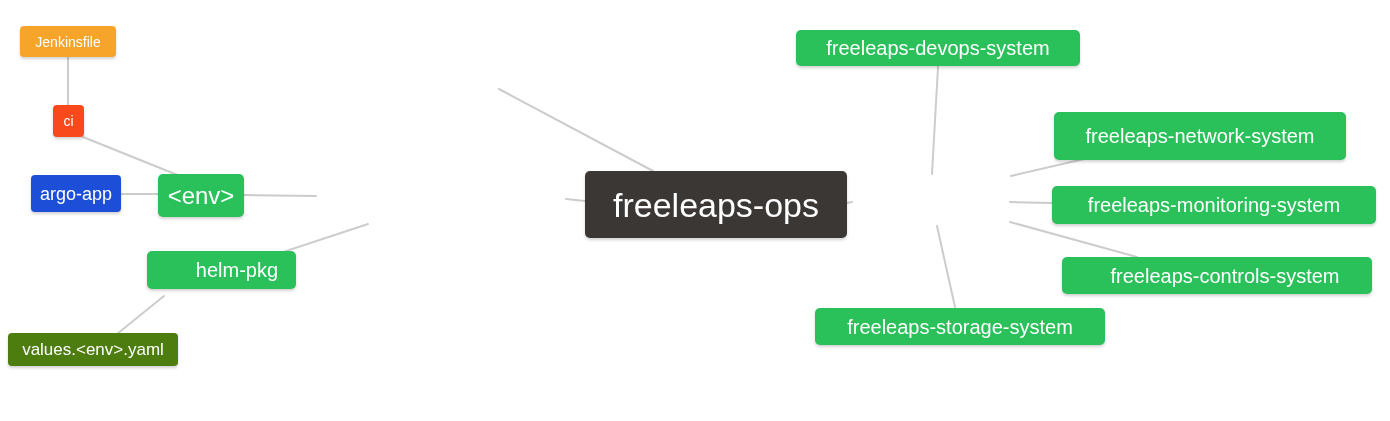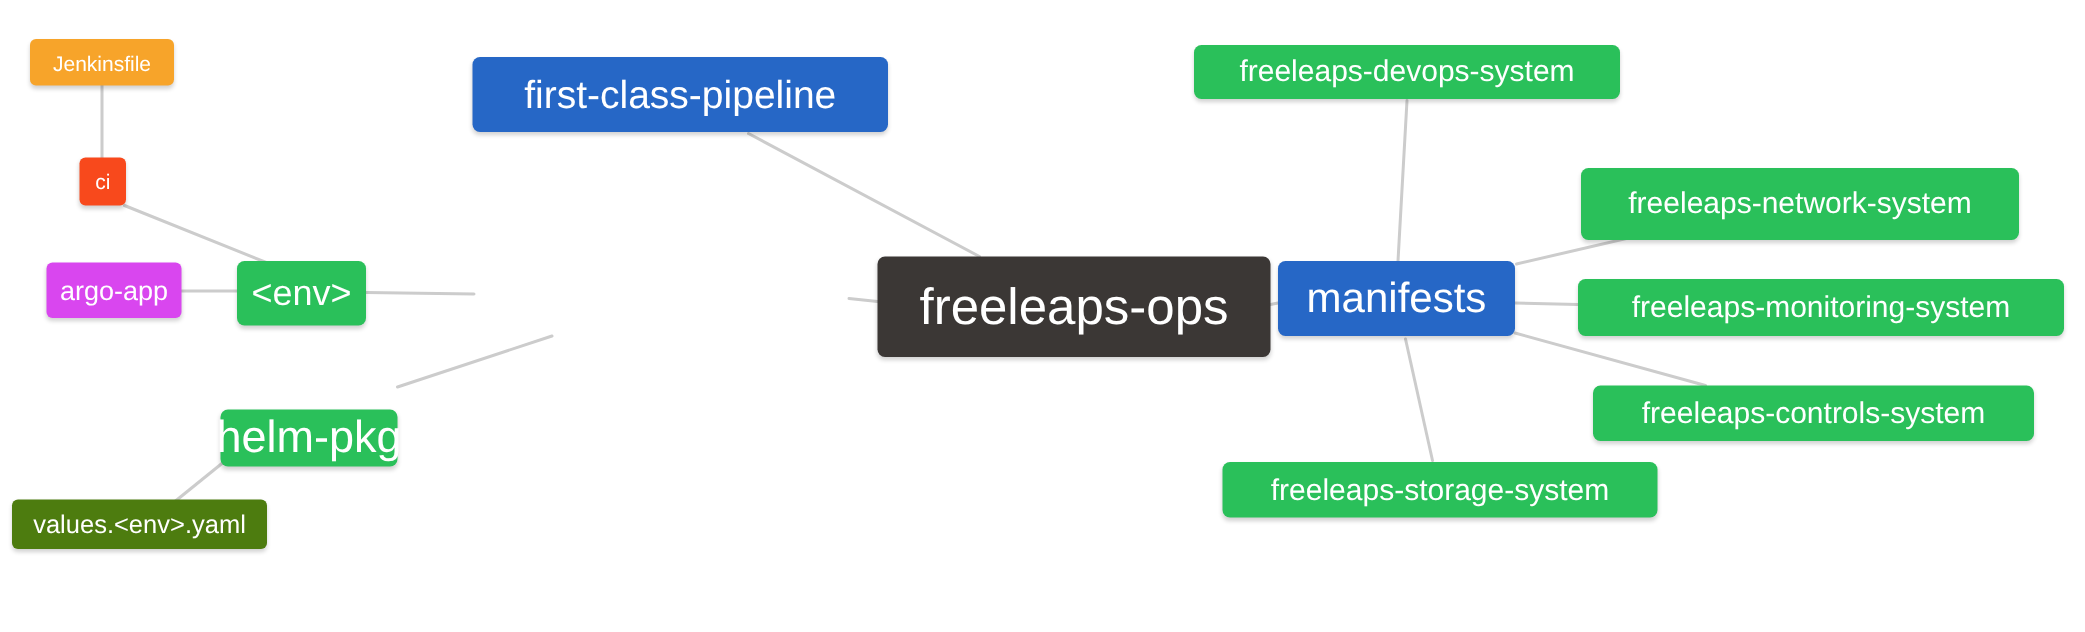--- a/index.html
+++ b/index.html
@@ -36,38 +36,36 @@
     <line x1="1011" y1="176" x2="1123" y2="150"></line>
     <line x1="1010" y1="202" x2="1052" y2="203"></line>
     <line x1="1010" y1="222" x2="1137" y2="257"></line>
     <line x1="937" y1="226" x2="955" y2="307"></line>
   </svg>
 
   <div class="node" style="left: 20px; top: 26px; width: 96px; height: 31px; font-size: 14px; border-radius: 4px; background: rgb(247, 164, 42);">Jenkinsfile</div>
 
   <div class="node" style="left: 53px; top: 105px; width: 31px; height: 32px; font-size: 14px; border-radius: 4px; background: rgb(248, 73, 28);">ci</div>
 
-  <div class="node" style="left: 31px; top: 175px; width: 90px; height: 37px; font-size: 18px; border-radius: 4px; background: #d946ef;">argo-app</div>
+  <div class="node" style="left: 31px; top: 175px; width: 90px; height: 37px; font-size: 18px; border-radius: 4px; background: #1d4ed8;">argo-app</div>
 
   <div class="node" style="left: 158px; top: 174px; width: 86px; height: 43px; font-size: 24px; background: rgb(42, 192, 90);">&lt;env&gt;</div>
 
-  <div class="node" style="left: 315px; top: 38px; width: 277px; height: 50px; font-size: 26px; background: rgb(38, 103, 198);">first-class-pipeline</div>
 
 
   <div class="node" style="left: 585px; top: 171px; width: 262px; height: 67px; font-size: 34px; background: rgb(59, 55, 53);">freeleaps-ops</div>
 
-  <div class="node" style="left: 852px; top: 174px; width: 158px; height: 50px; font-size: 28px; background: rgb(38, 103, 198);">manifests</div>
 
   <div class="node" style="left: 796px; top: 30px; width: 284px; height: 36px; font-size: 20px; background: rgb(42, 192, 90);">freeleaps-devops-system</div>
 
   <div class="node" style="left: 1054px; top: 112px; width: 292px; height: 48px; font-size: 20px; background: rgb(42, 192, 90);">freeleaps-network-system</div>
 
   <div class="node" style="left: 1052px; top: 186px; width: 324px; height: 38px; font-size: 20px; background: rgb(42, 192, 90); text-align: right;">freeleaps-monitoring-system</div>
 
-  <div class="node" style="left: 1062px; top: 257px; width: 294px; height: 37px; font-size: 20px; background: rgb(42, 192, 90);">freeleaps-controls-system</div>
+  <div class="node" style="left: 1062px; top: 257px; width: 294px; height: 37px; font-size: 20px; background: rgb(42, 192, 90); padding-left: 16px;">freeleaps-controls-system</div>
 
   <div class="node" style="left: 815px; top: 308px; width: 290px; height: 37px; font-size: 20px; background: rgb(42, 192, 90);">freeleaps-storage-system</div>
 
-  <div class="node" style="left: 147px; top: 273px; width: 118px; height: 38px; font-size: 30px; background: rgb(42, 192, 90);">helm-pkg</div>
+  <div class="node" style="left: 147px; top: 251px; width: 118px; height: 38px; font-size: 20px; background: rgb(42, 192, 90); padding-left: 31px;">helm-pkg</div>
 
   <div class="node" style="left: 8px; top: 333px; width: 170px; height: 33px; font-size: 17px; border-radius: 4px; background: #4d7c0f;">values.&lt;env&gt;.yaml</div>
 
 </div>
 
 </body></html>

